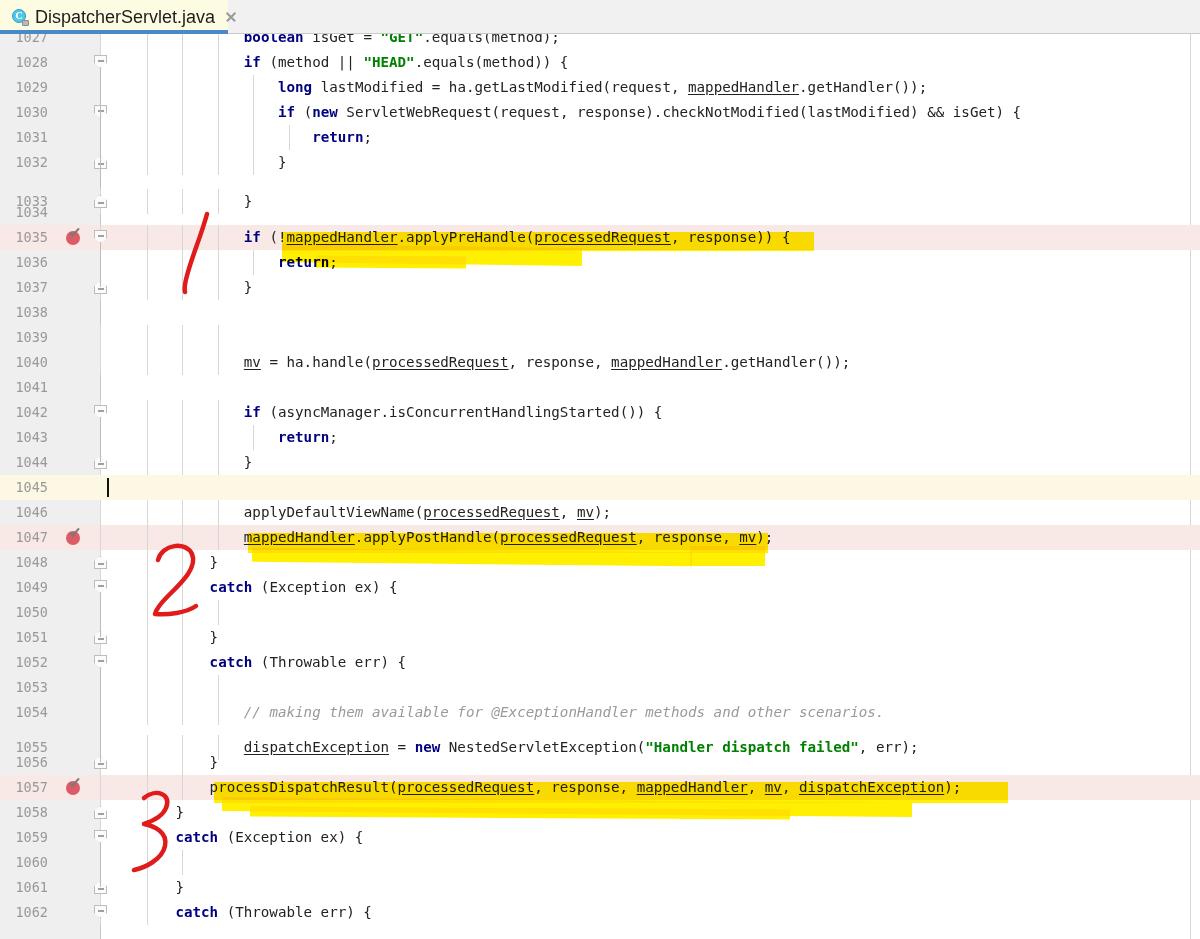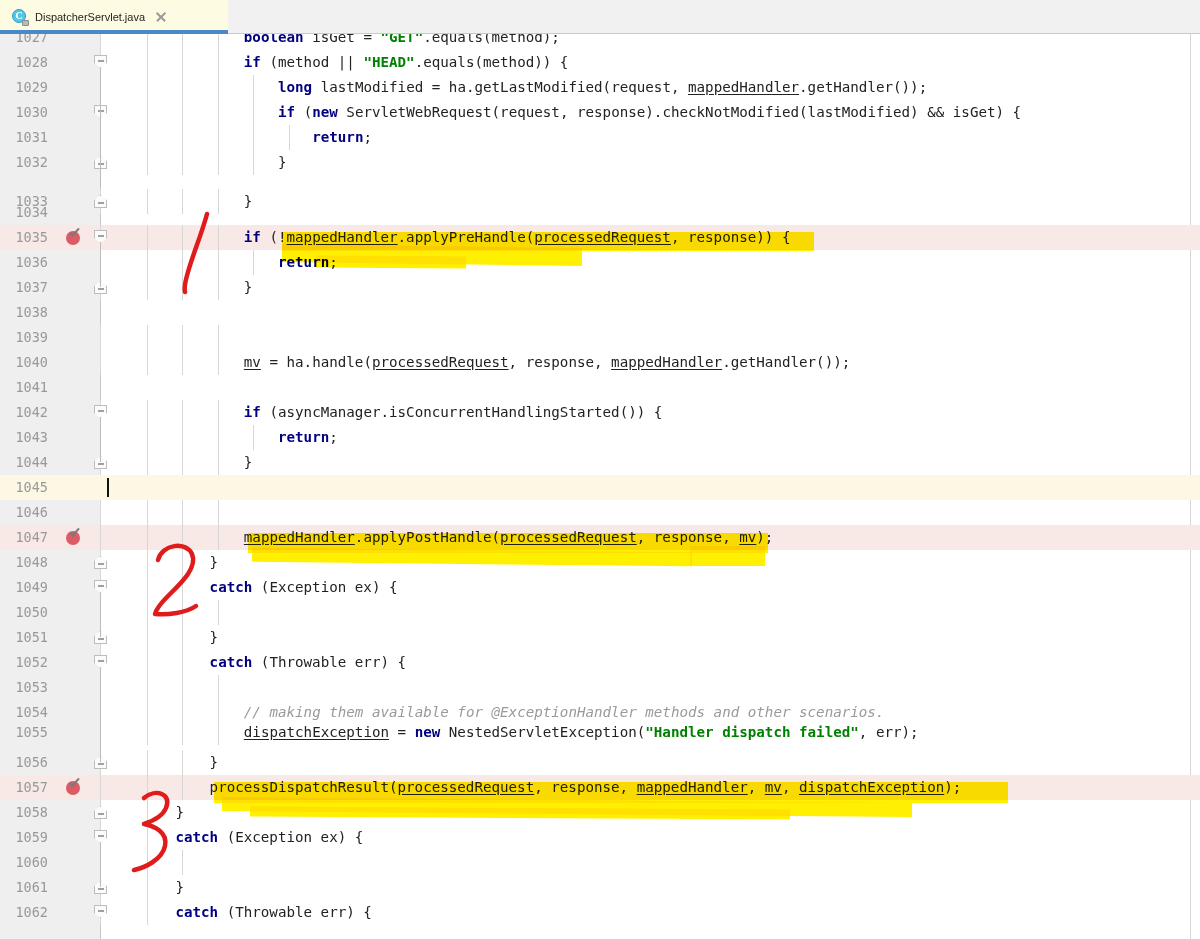--- a/index.html
+++ b/index.html
@@ -47,21 +47,21 @@
     font-size: 10px; color: #ffffff; font-weight: bold;
   }
   .tab-icon .lock {
     position: absolute; right: -1px; bottom: -1px;
     width: 7px; height: 6px;
     background: #b9b9b9; border: 1px solid #8a8a8a;
     border-radius: 1px;
   }
   #tab-title {
     font-family: "Liberation Sans", sans-serif;
-    font-size: 11px; color: #1d1d1d;
+    font-size: 18px; color: #1d1d1d;
     white-space: nowrap;
   }
   #tab-close {
     margin-left: 9px; width: 14px; height: 14px;
     position: relative; flex: 0 0 auto;
   }
   #tab-close::before, #tab-close::after {
     content: ""; position: absolute;
     left: 1px; top: 6px; width: 12px; height: 1.6px;
     background: #9a9a9a;
@@ -398,20 +398,21 @@
         <div class="lineno">1045</div>
         <div class="code" style="left: 107px;"></div>
         <div id="caret"></div>
       </div>
       <div class="row" style="top: 466px;">
         <div class="indent" style="left: 100px;"></div>
         <div class="indent" style="left: 147px;"></div>
         <div class="indent" style="left: 182px;"></div>
         <div class="indent" style="left: 218px;"></div>
         <div class="lineno">1046</div>
+        <div class="code" style="left: 243.8px;"><span class="plain">applyDefaultViewName(</span><span class="fld">processedRequest</span><span class="plain">, </span><span class="fld">mv</span><span class="plain">);</span></div>
       </div>
       <div class="row" style="top: 491px;">
         <div class="row-hl-pink"></div>
         <div class="indent" style="left: 100px;"></div>
         <div class="indent" style="left: 147px;"></div>
         <div class="indent" style="left: 182px;"></div>
         <div class="indent" style="left: 218px;"></div>
         <div class="lineno">1047</div>
         <div class="bp">
           <span class="ball"></span>
@@ -474,21 +475,21 @@
         <div class="lineno">1053</div>
       </div>
       <div class="row" style="top: 666px;">
         <div class="indent" style="left: 100px;"></div>
         <div class="indent" style="left: 147px;"></div>
         <div class="indent" style="left: 182px;"></div>
         <div class="indent" style="left: 218px;"></div>
         <div class="lineno">1054</div>
         <div class="code" style="left: 243.8px;"><span class="cmt">// making them available for @ExceptionHandler methods and other scenarios.</span></div>
       </div>
-      <div class="row" style="top: 686px;">
+      <div class="row" style="top: 701px;">
         <div class="indent" style="left: 100px;"></div>
         <div class="indent" style="left: 147px;"></div>
         <div class="indent" style="left: 182px;"></div>
         <div class="indent" style="left: 218px;"></div>
         <div class="lineno">1055</div>
         <div class="code" style="left: 243.8px;"><span class="fld">dispatchException</span><span class="plain"> = </span><span class="kw">new</span><span class="plain"> NestedServletException(</span><span class="str">"Handler dispatch failed"</span><span class="plain">, err);</span></div>
       </div>
       <div class="row" style="top: 716px;">
         <div class="indent" style="left: 100px;"></div>
         <div class="indent" style="left: 147px;"></div>

